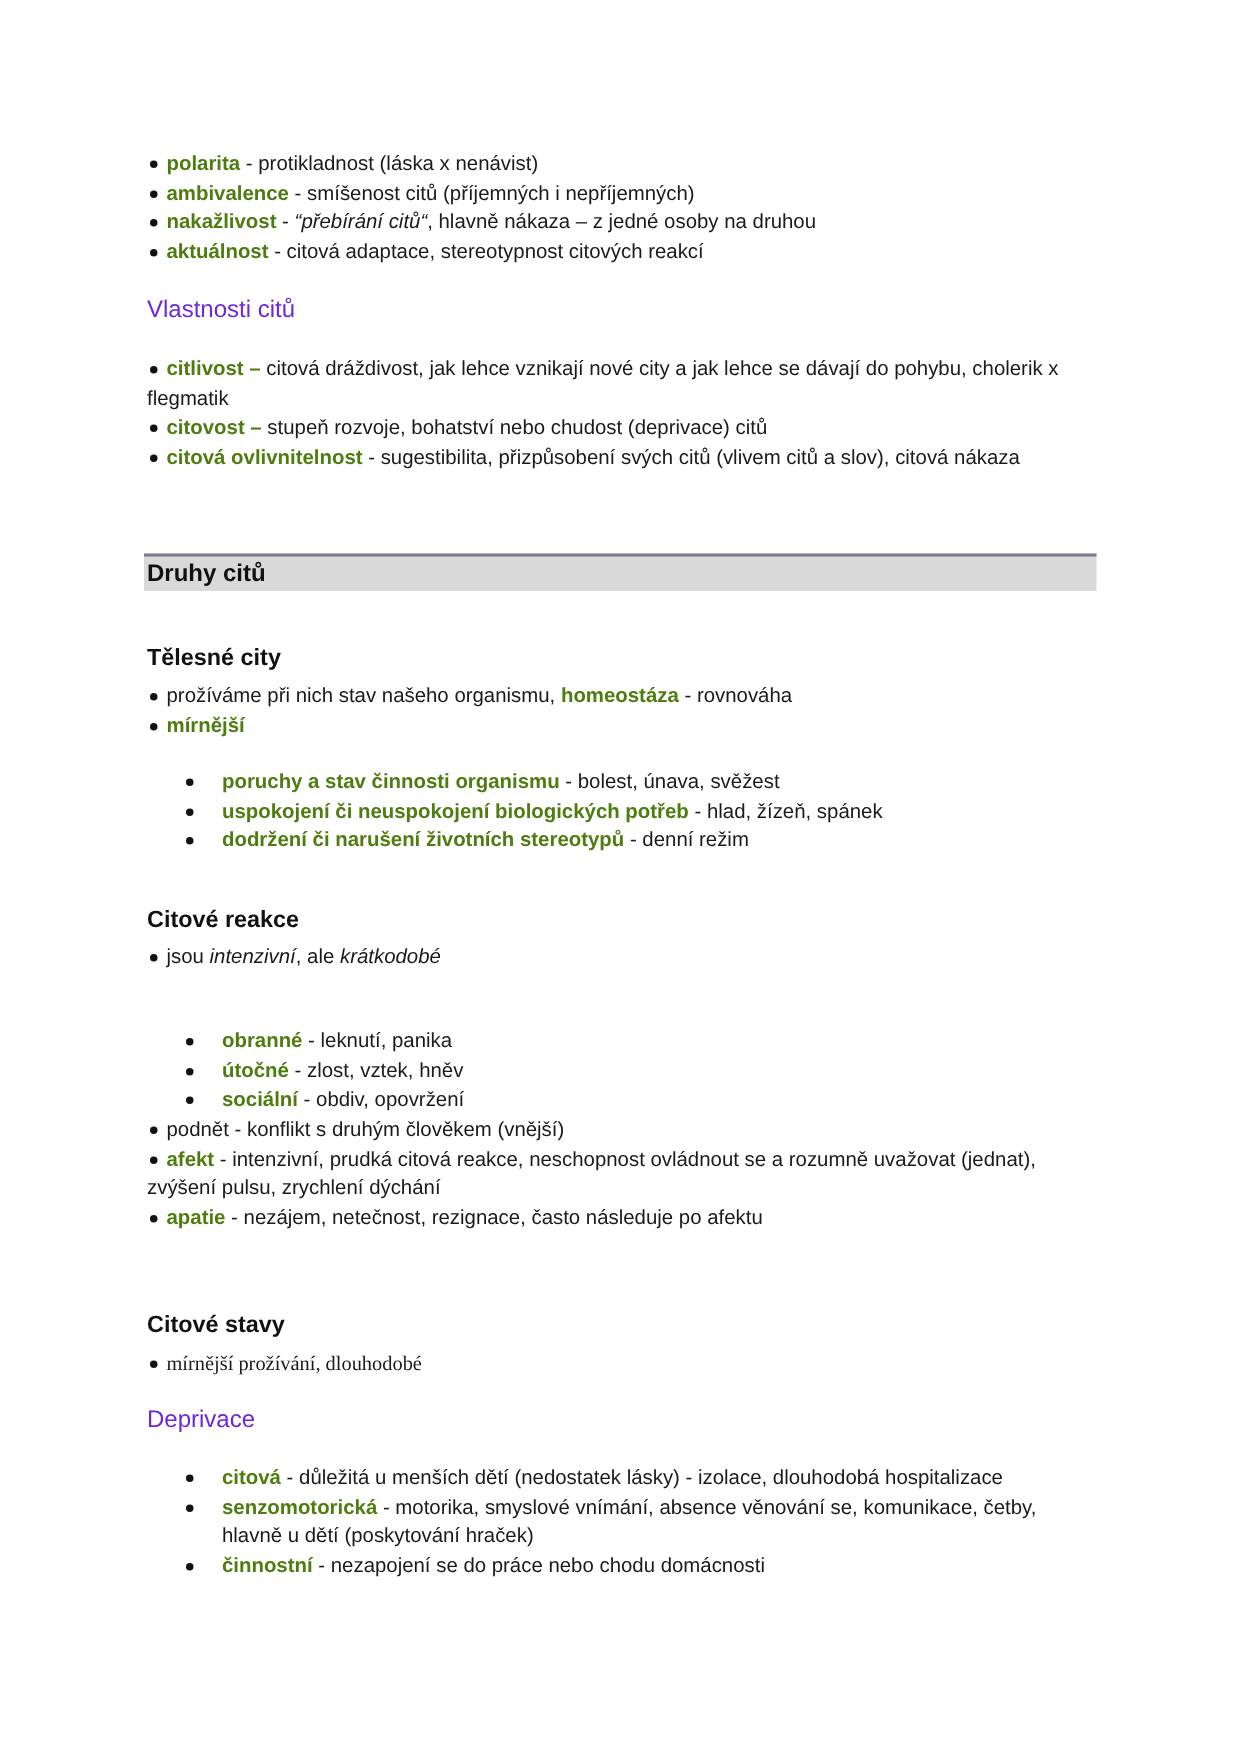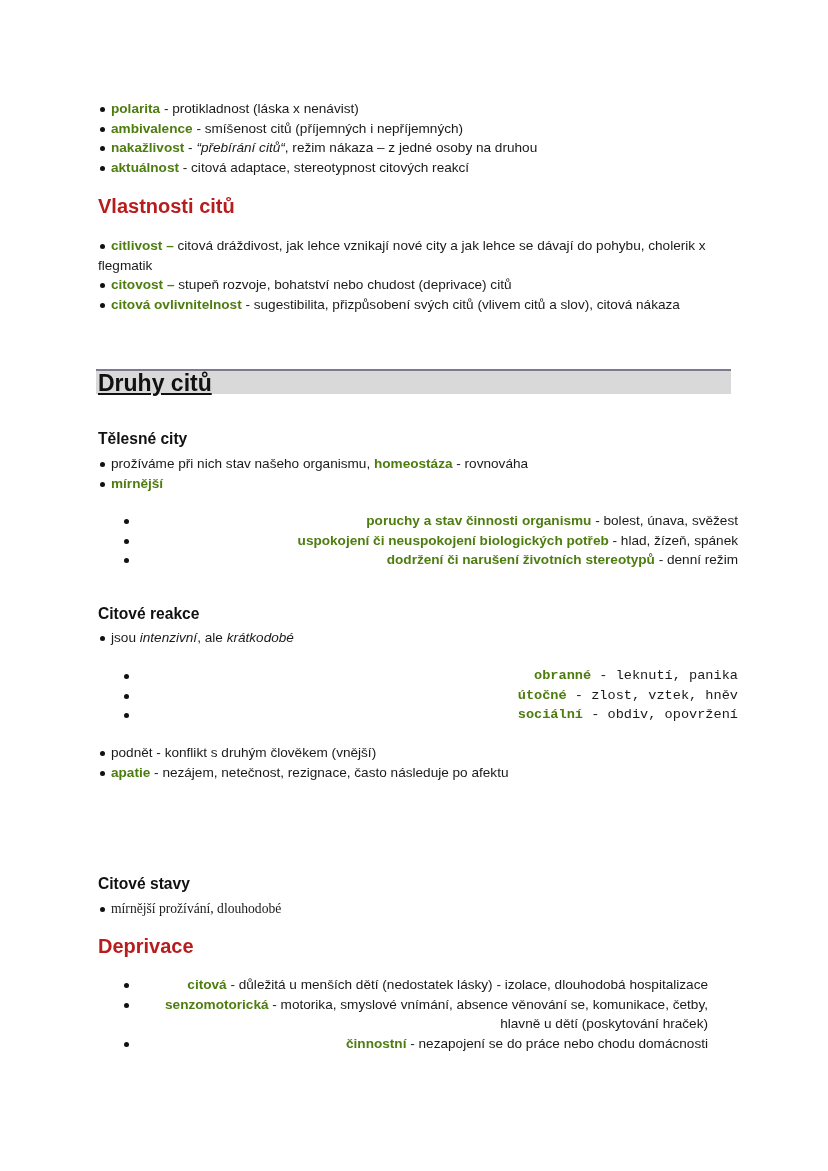--- a/index.html
+++ b/index.html
@@ -11,44 +11,44 @@
     .line b { font-weight: bold; color: #4d7c0f; }
     .blist { margin: 0; padding: 0; list-style: none; }
     .blist li { position: relative; padding-left: 13px; }
     .blist li::before {
       content: ""; position: absolute; left: 2px; top: 8px;
       width: 5px; height: 5px; border-radius: 50%; background: #111;
     }
     .blist li.wrap { padding-left: 0; text-indent: 13px; }
     .blist li.wrap::before { left: 2px; }
     .nlist { margin: 0; padding: 0; list-style: none; }
-    .nlist li { position: relative; padding-left: 50px; text-align: right; }
+    .nlist li { position: relative; padding-left: 50px; }
     .nlist li::before {
       content: ""; position: absolute; left: 26px; top: 8px;
       width: 5px; height: 5px; border-radius: 50%; background: #111;
     }
-    .h4 { font-size: 20px; font-weight: bold; line-height: 19px; color: #b91c1c; }
+    .h4 { font-size: 16px; font-weight: normal; line-height: 19px; color: #6d28d9; }
     .h3 { font-size: 15.6px; font-weight: bold; line-height: 20px; color: #111; margin-top: 15px; }
     .h2 {
       position: absolute; left: 96px; width: 635px; top: 369px; height: 25px;
       background: #d9d9d9; border-top: 2px solid #7a7b8e; box-sizing: border-box;
     }
     .h2 span {
-      position: absolute; left: 2px; top: 2px; font-size: 23px; font-weight: bold;
-      color: #111; line-height: 20px; text-decoration: underline;
+      position: absolute; left: 2px; top: 2px; font-size: 16px; font-weight: bold;
+      color: #111; line-height: 20px;
     }
     .abs { position: absolute; left: 98px; width: 640px; }
   </style>
 </head>
 <body>
 
 <ul class="blist line abs" style="top:99px;">
   <li><b>polarita</b><span> - protikladnost (láska x nenávist)</span></li>
   <li><b>ambivalence</b><span> - smíšenost citů (příjemných i nepříjemných)</span></li>
-  <li><b>nakažlivost</b><span> - </span><i>“přebírání citů“</i><span>, režim nákaza – z jedné osoby na druhou</span></li>
+  <li><b>nakažlivost</b><span> - </span><i>“přebírání citů“</i><span>, hlavně nákaza – z jedné osoby na druhou</span></li>
   <li><b>aktuálnost</b><span> - citová adaptace, stereotypnost citových reakcí</span></li>
 </ul>
 
 <div class="h4 abs" style="top:197px;">Vlastnosti citů</div>
 <ul class="blist line abs" style="top:236px; width:630px;">
   <li class="wrap"><b>citlivost –</b><span> citová dráždivost, jak lehce vznikají nové city a jak lehce se dávají do pohybu, cholerik x flegmatik</span></li>
   <li><b>citovost –</b><span> stupeň rozvoje, bohatství nebo chudost (deprivace) citů</span></li>
   <li><b>citová ovlivnitelnost</b><span> - sugestibilita, přizpůsobení svých citů (vlivem citů a slov), citová nákaza</span></li>
 </ul>
 
@@ -64,27 +64,28 @@
 <ul class="nlist line abs" style="top:511px;">
   <li><b>poruchy a stav činnosti organismu</b><span> - bolest, únava, svěžest</span></li>
   <li><b>uspokojení či neuspokojení biologických potřeb</b><span> - hlad, žízeň, spánek</span></li>
   <li><b>dodržení či narušení životních stereotypů</b><span> - denní režim</span></li>
 </ul>
 
 <div class="h3 abs" style="top:589px;">Citové reakce</div>
 <ul class="blist line abs" style="top:628px;">
   <li><span>jsou </span><i>intenzivní</i><span>, ale </span><i>krátkodobé</i></li>
 </ul>
-<ul class="nlist line abs" style="top:666px;font-family:Liberation Mono, monospace;">
+<ul class="nlist line abs" style="top:684px;">
   <li><b>obranné</b><span> - leknutí, panika</span></li>
   <li><b>útočné</b><span> - zlost, vztek, hněv</span></li>
   <li><b>sociální</b><span> - obdiv, opovržení</span></li>
 </ul>
 <ul class="blist line abs" style="top:743px; width:630px;">
   <li><b></b><span>podnět - konflikt s druhým člověkem (vnější)</span></li>
+  <li class="wrap"><b>afekt</b><span> - intenzivní, prudká citová reakce, neschopnost ovládnout se a rozumně uvažovat (jednat), zvýšení pulsu, zrychlení dýchání</span></li>
   <li><b>apatie</b><span> - nezájem, netečnost, rezignace, často následuje po afektu</span></li>
 </ul>
 
 <div class="h3 abs" style="top:859px;">Citové stavy</div>
 <ul class="blist line abs" style="top:899px;font-family:Liberation Serif, serif;">
   <li><span>mírnější prožívání, dlouhodobé</span></li>
 </ul>
 
 <div class="h4 abs" style="top:937px;">Deprivace</div>
 <ul class="nlist line abs" style="top:975px; width:610px;">

